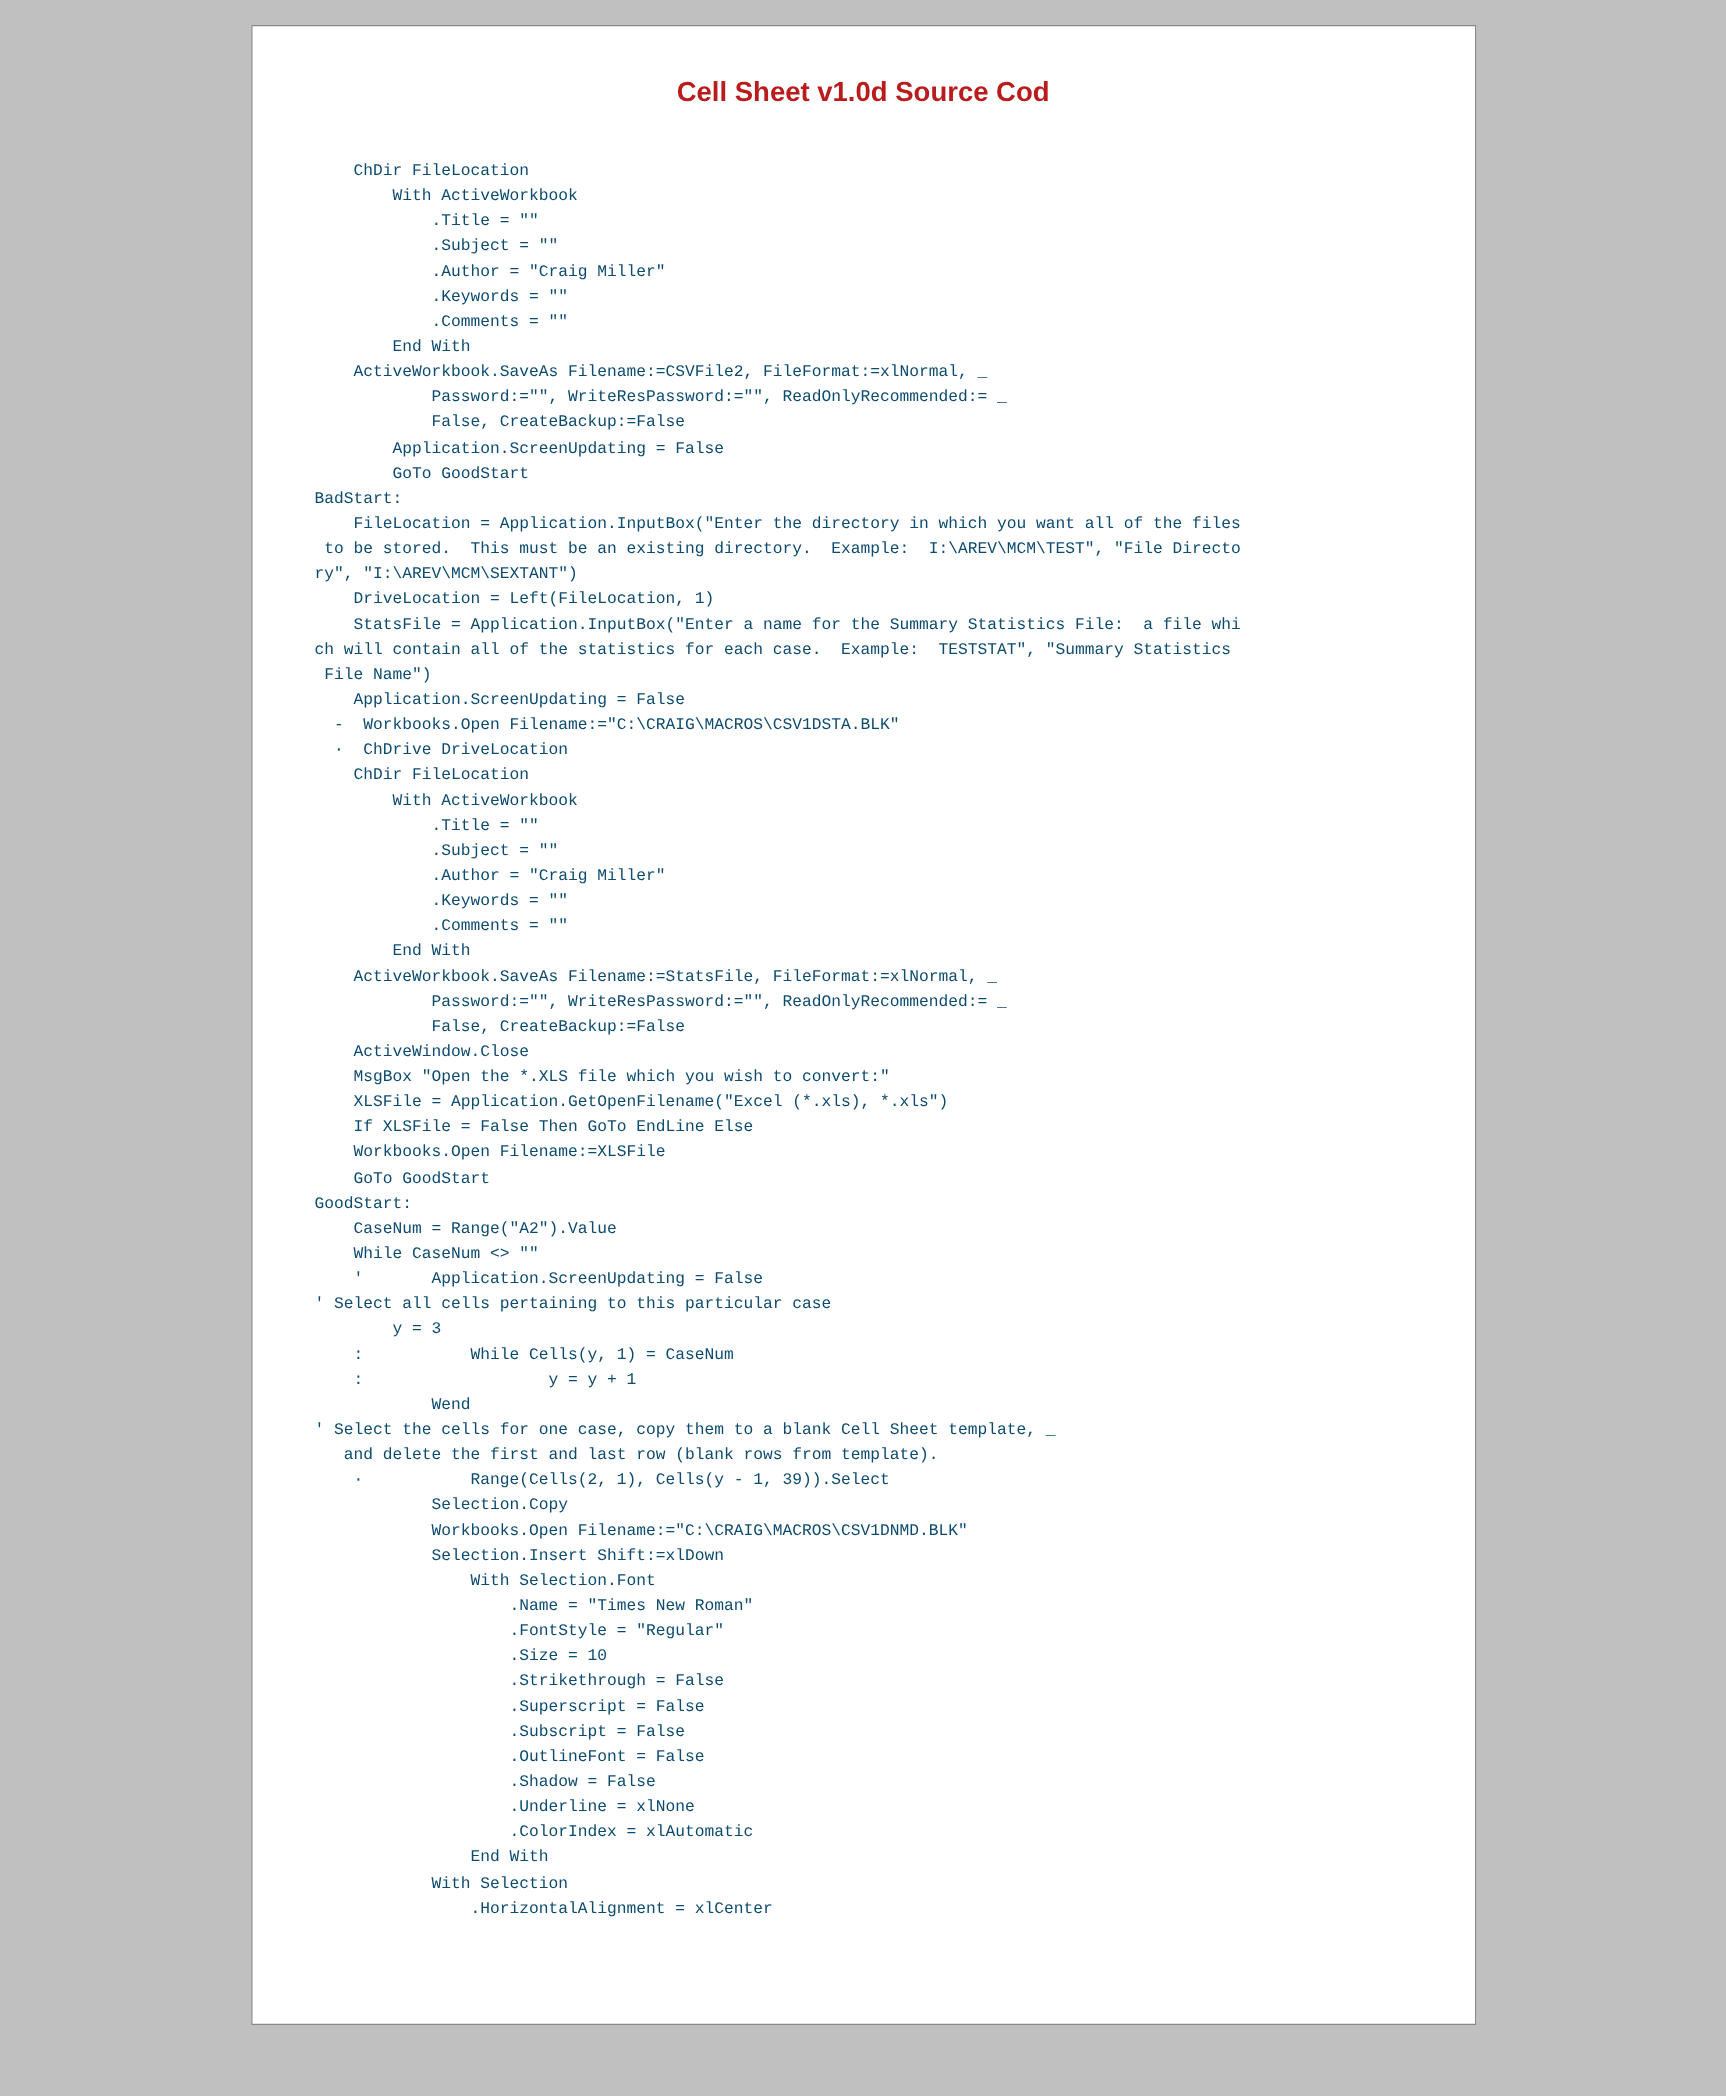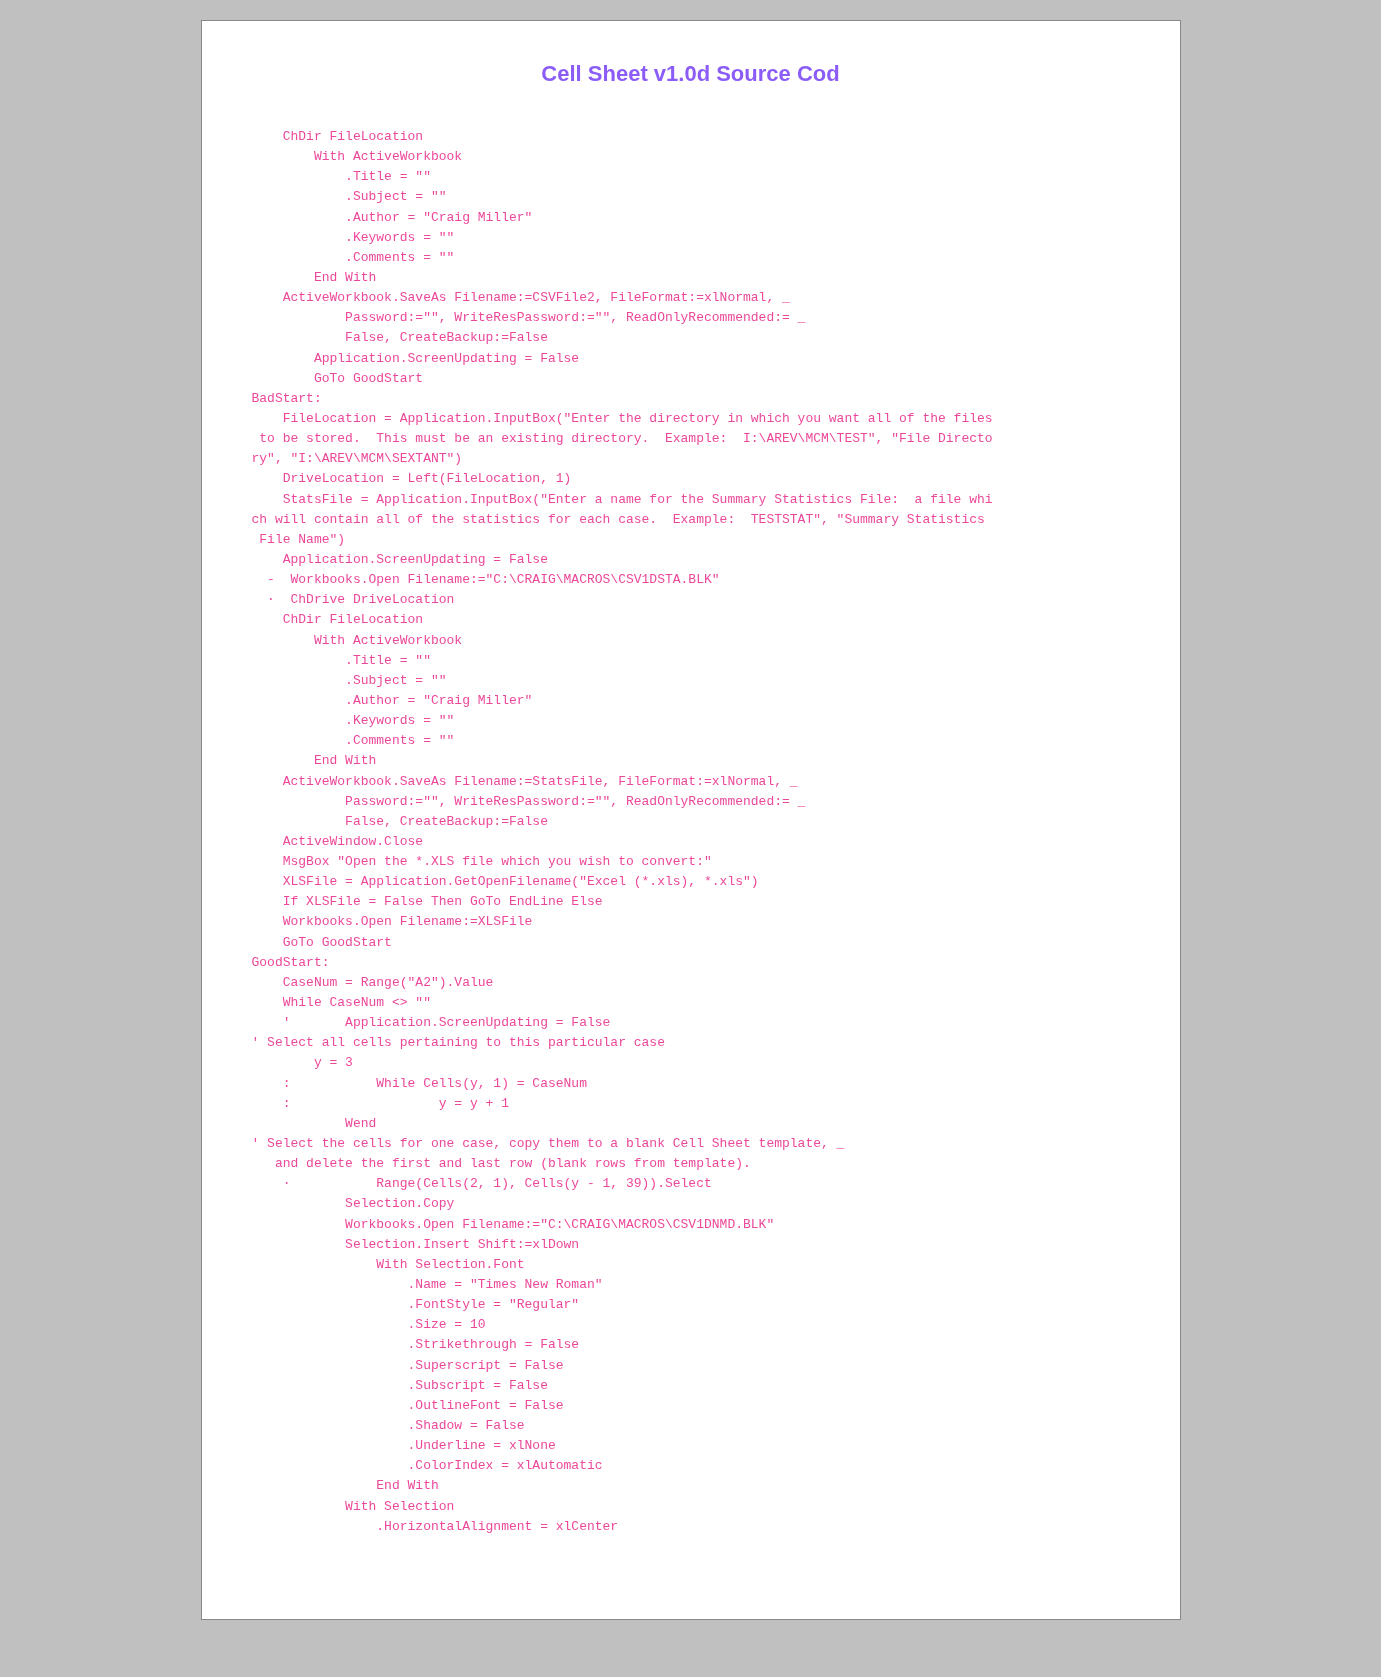--- a/index.html
+++ b/index.html
@@ -26,28 +26,28 @@
       padding: 40px 50px;
       position: relative;
     }
 
     .page-title {
       text-align: center;
       font-family: Arial, sans-serif;
       font-size: 22px;
       font-weight: bold;
       margin-bottom: 40px;
-      color: #8b5cf6;
+      color: #b91c1c;
     }
 
     .code-block {
       font-family: 'Courier New', Courier, monospace;
       font-size: 13px;
       line-height: 1.55;
-      color: #ec4899;
+      color: #0c4a6e;
       white-space: pre;
       overflow-x: visible;
     }
   </style>
 </head>
 <body>
 
 <div class="page-container">
   <h1 class="page-title">Cell Sheet v1.0d Source Cod</h1>
   <div class="code-block">    ChDir FileLocation

